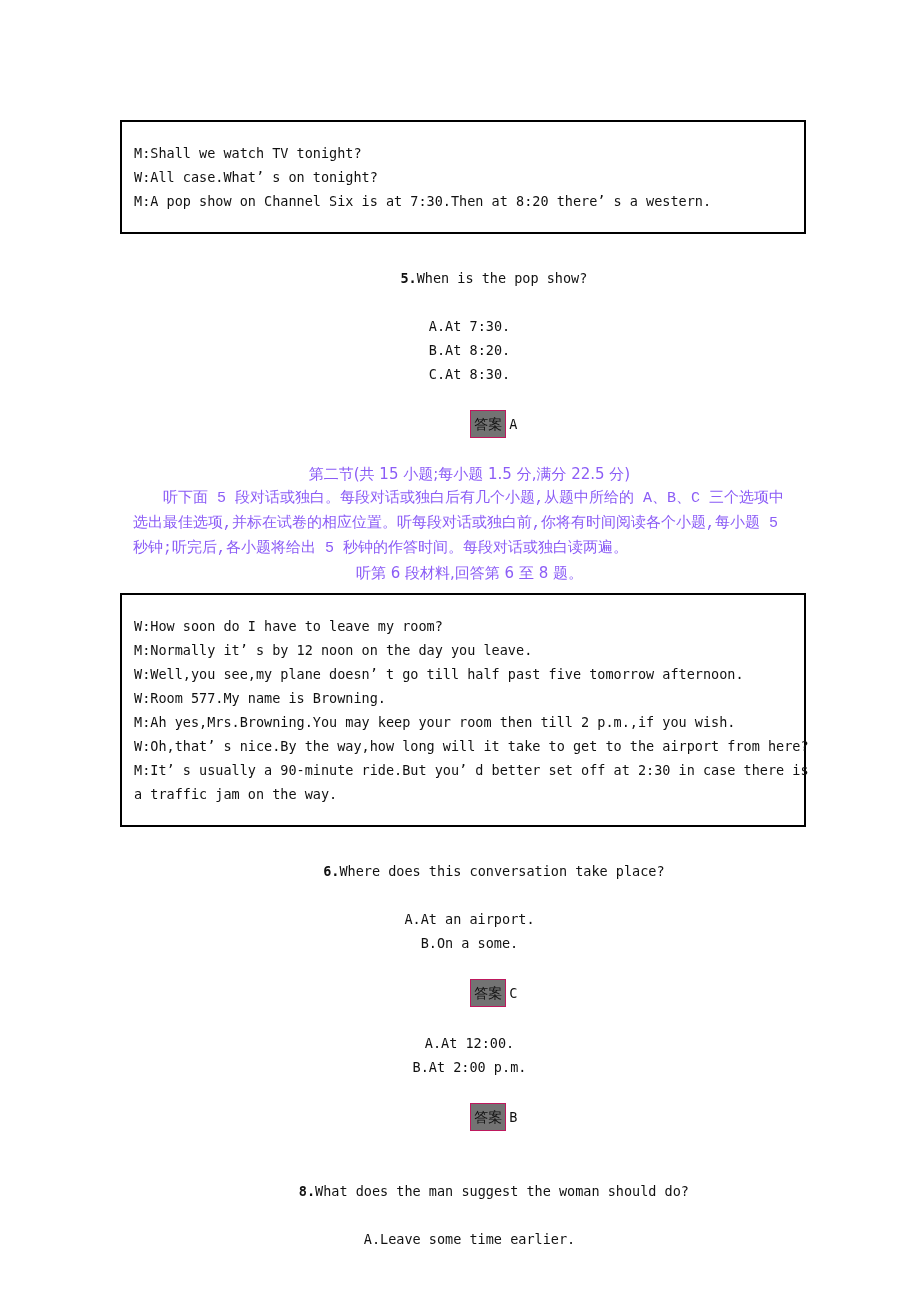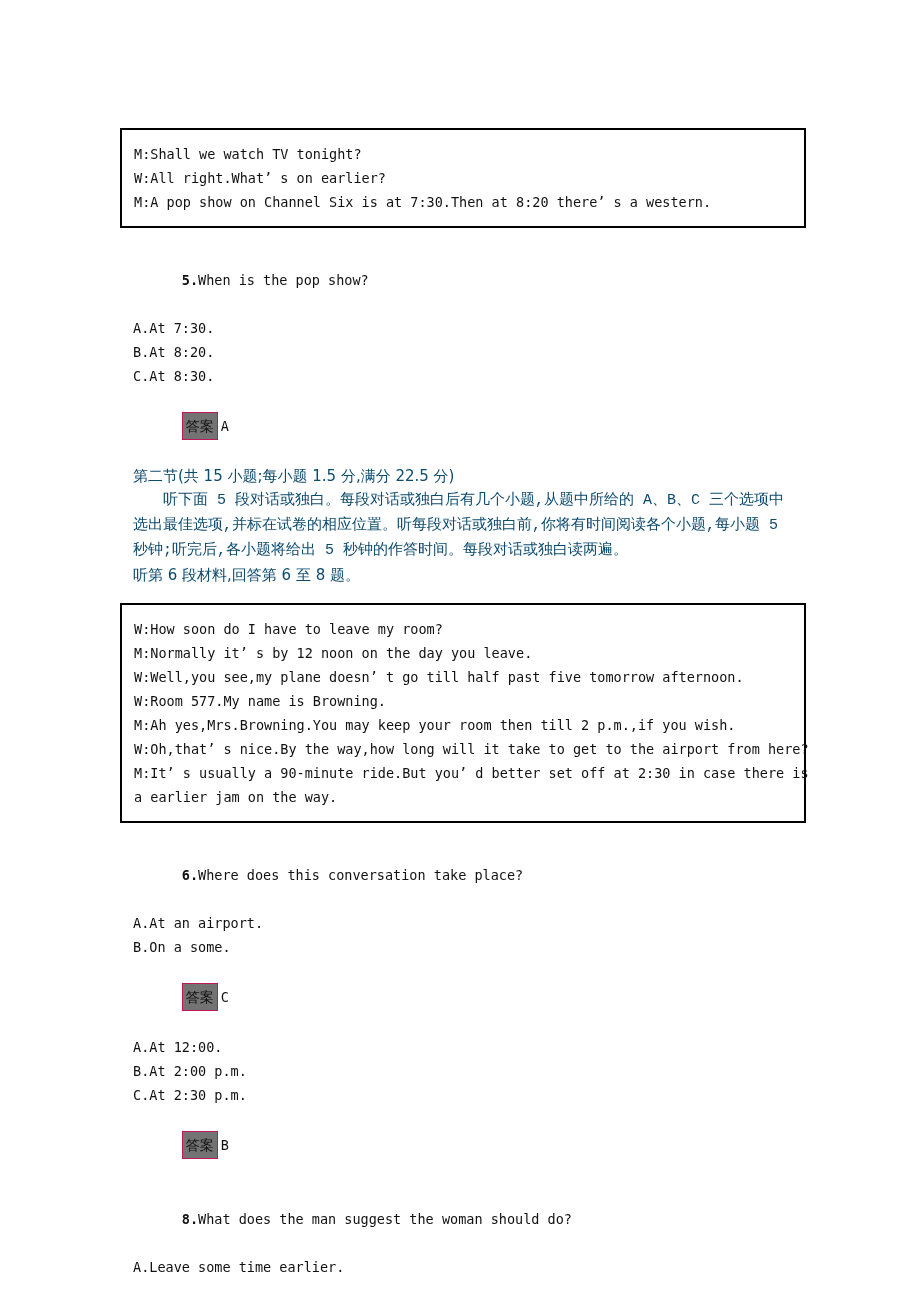--- a/index.html
+++ b/index.html
@@ -19,31 +19,31 @@
   }
   .line {
     font-family: "DejaVu Sans Mono", "Liberation Mono", monospace;
     font-size: 13.5px;
     line-height: 24px;
     white-space: pre;
     color: #111111;
   }
   .dialog-box {
     border: 2px solid #000000;
-    padding: 12px 12px;
-    margin: 16px 0;
+    padding: 19px 12px;
+    margin: 8px 0;
     overflow: visible;
   }
-  .textblock { padding-left: 13px; }
+  .textblock { padding-left: 13px; text-align: center; }
   .qnum { font-weight: bold; }
   .cn {
     font-family: "DejaVu Sans", "Liberation Sans", sans-serif;
     font-size: 15px;
     line-height: 24px;
-    color: #0c4a6e;
+    color: #8b5cf6;
   }
   .para {
     padding-left: 13px;
     width: 672px;
     text-indent: 2em;
     line-height: 25px;
     font-family: Liberation Mono, monospace;
   }
   .answer-row { line-height: 24px; }
   .answer-label {
@@ -62,21 +62,21 @@
     margin-left: 3px;
   }
 </style>
 </head>
 <body>
 
 <div class="content">
 
   <div class="dialog-box">
       <div class="line">M:Shall we watch TV tonight?</div>
-      <div class="line">W:All right.What’ s on earlier?</div>
+      <div class="line">W:All case.What’ s on tonight?</div>
       <div class="line">M:A pop show on Channel Six is at 7:30.Then at 8:20 there’ s a western.</div>
     </div>
 
   <div>
     <div class="line textblock">
       <span class="qnum">5.</span><span>When is the pop show?</span>
     </div>
     <div class="line textblock">A.At 7:30.</div>
     <div class="line textblock">B.At 8:20.</div>
     <div class="line textblock">C.At 8:30.</div>
@@ -90,38 +90,37 @@
   <div class="cn textblock">听第 6 段材料,回答第 6 至 8 题。</div>
 
   <div class="dialog-box">
       <div class="line">W:How soon do I have to leave my room?</div>
       <div class="line">M:Normally it’ s by 12 noon on the day you leave.</div>
       <div class="line">W:Well,you see,my plane doesn’ t go till half past five tomorrow afternoon.</div>
       <div class="line">W:Room 577.My name is Browning.</div>
       <div class="line">M:Ah yes,Mrs.Browning.You may keep your room then till 2 p.m.,if you wish.</div>
       <div class="line">W:Oh,that’ s nice.By the way,how long will it take to get to the airport from here?</div>
       <div class="line">M:It’ s usually a 90-minute ride.But you’ d better set off at 2:30 in case there is</div>
-      <div class="line">a earlier jam on the way.</div>
+      <div class="line">a traffic jam on the way.</div>
     </div>
 
   <div>
     <div class="line textblock">
       <span class="qnum">6.</span><span>Where does this conversation take place?</span>
     </div>
     <div class="line textblock">A.At an airport.</div>
     <div class="line textblock">B.On a some.</div>
     <div class="line textblock answer-row">
       <span class="answer-label">答案</span><span class="answer-value">C</span>
     </div>
   </div>
 
   <div>
     <div class="line textblock">A.At 12:00.</div>
     <div class="line textblock">B.At 2:00 p.m.</div>
-    <div class="line textblock">C.At 2:30 p.m.</div>
     <div class="line textblock answer-row">
       <span class="answer-label">答案</span><span class="answer-value">B</span>
     </div>
   </div>
 
   <div>
     <div class="line textblock">
       <span class="qnum">8.</span><span>What does the man suggest the woman should do?</span>
     </div>
     <div class="line textblock">A.Leave some time earlier.</div>

